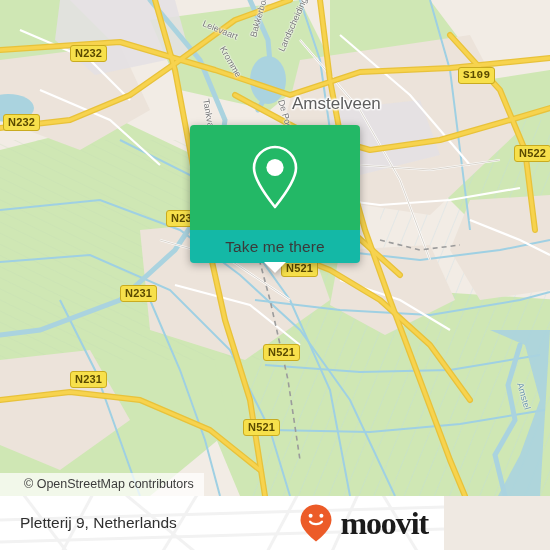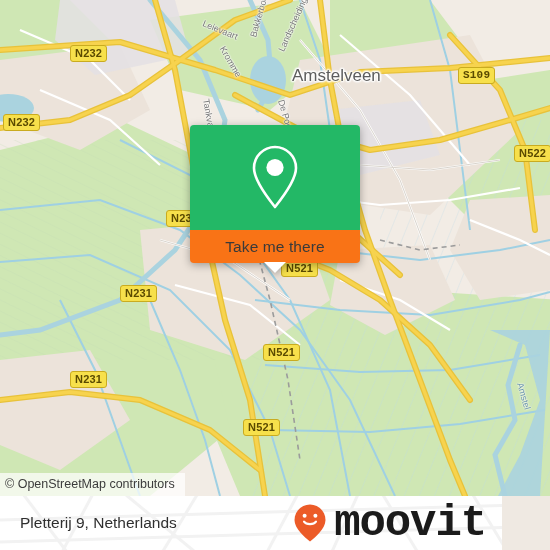--- a/index.html
+++ b/index.html
@@ -31,20 +31,21 @@
   }
   
   .place{
     position:absolute;
     color:#5d5d5d;
     font-size:17px;
     white-space:nowrap;
     text-shadow:
       1px 0 2px #fff,-1px 0 2px #fff,0 1px 2px #fff,0 -1px 2px #fff,
       1px 1px 2px #fff,-1px -1px 2px #fff,1px -1px 2px #fff,-1px 1px 2px #fff;
+    margin-top: 28px;
   }
   
   .street{
     position:absolute;
     color:#777;
     font-size:9px;
     white-space:nowrap;
     transform-origin:0 50%;
     text-shadow:0 0 2px #fff,0 0 2px #fff,0 0 2px #fff;
   }
@@ -56,71 +57,71 @@
     transform-origin:0 50%;
     text-shadow:0 0 2px #fff,0 0 2px #fff;
   }
 
   
   #osm-attr{
     position:absolute;left:0;bottom:0;
     background:rgba(255,255,255,.72);
     color:#3c3c3c;
     font-size:12.5px;
-    padding:4px 10px 5px 5px;
+    padding:4px 10px 5px 24px;
     white-space:nowrap;
   }
 
   
   #callout{
     position:absolute;left:190px;top:125px;width:170px;
     filter:drop-shadow(0 2px 4px rgba(0,0,0,.33));
   }
   #callout-top{
     background:#23b866;
     border-radius:4px 4px 0 0;
     height:105px;
     display:flex;align-items:center;justify-content:center;
   }
   #callout-bottom{
-    background:#f97316;
+    background:#14b8a6;
     border-radius:0 0 4px 4px;
     height:33px;
     display:flex;align-items:center;justify-content:center;
     position:relative;
   }
   #callout-label{
     color:#3a3a3a;font-size:15.5px;letter-spacing:.1px;
   }
   #callout-tail{
     position:absolute;left:50%;margin-left:-11px;bottom:-10px;
     width:0;height:0;
     border-left:11px solid transparent;
     border-right:11px solid transparent;
     border-top:11px solid #fff;
   }
 
   
   #footer{
-    position:absolute;left:0;bottom:0;width:502px;height:54px;
+    position:absolute;left:0;bottom:0;width:444px;height:54px;
     background:#ffffff;overflow:hidden;
   }
   #footer-map-bg{position:absolute;left:0;top:-6px;opacity:1;}
   #footer-address{
     position:absolute;left:20px;top:50%;transform:translateY(-50%);
     color:#2f2f2f;font-size:15.5px;white-space:nowrap;z-index:2;
   }
   #brand{
     position:absolute;right:16px;top:50%;transform:translateY(-50%);
     display:flex;align-items:center;z-index:2;
   }
   #brand-word{
-    color:#1b1b1b;font-size:44px;line-height:33px;font-weight:bold;
+    color:#1b1b1b;font-size:32px;line-height:33px;font-weight:bold;
     letter-spacing:-1.1px;margin-left:7px;
-    font-family:Liberation Mono, monospace;
+    font-family:Liberation Serif, serif;
   }
 </style>
 </head>
 <body>
 
 <div id="app">
 
   <div id="map">
     <svg width="550" height="496" viewBox="0 0 550 496">
       <defs>

